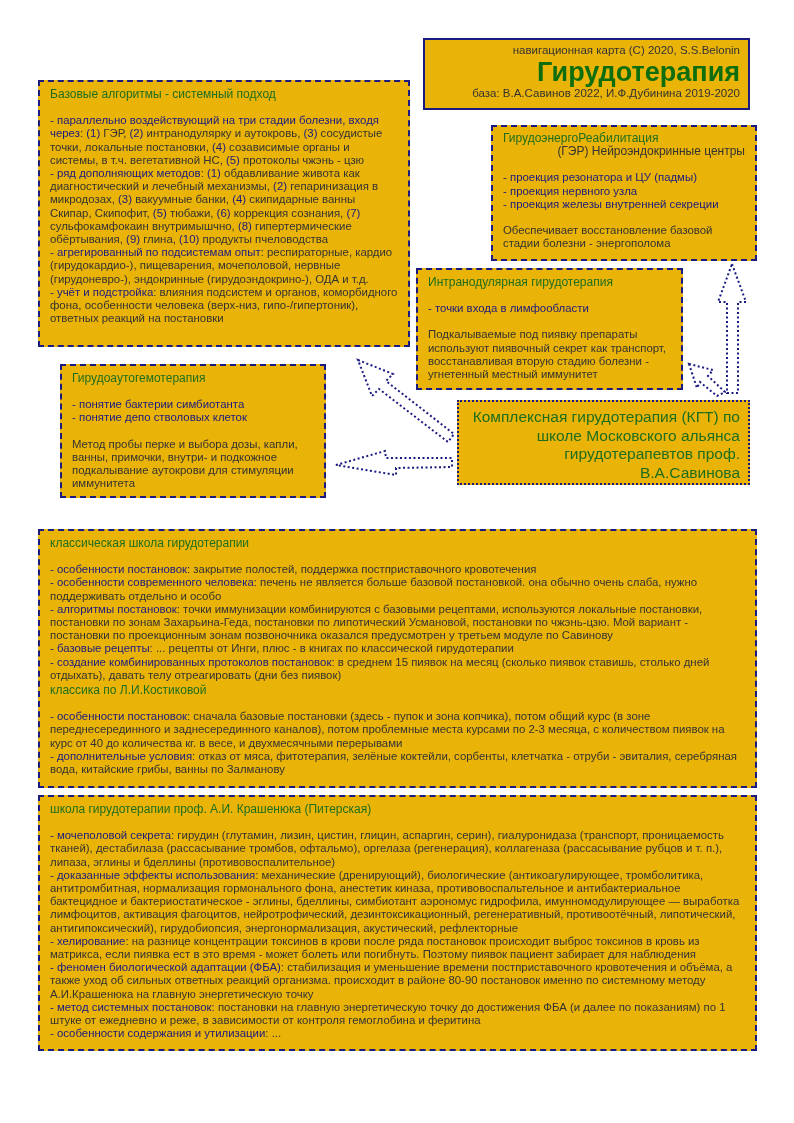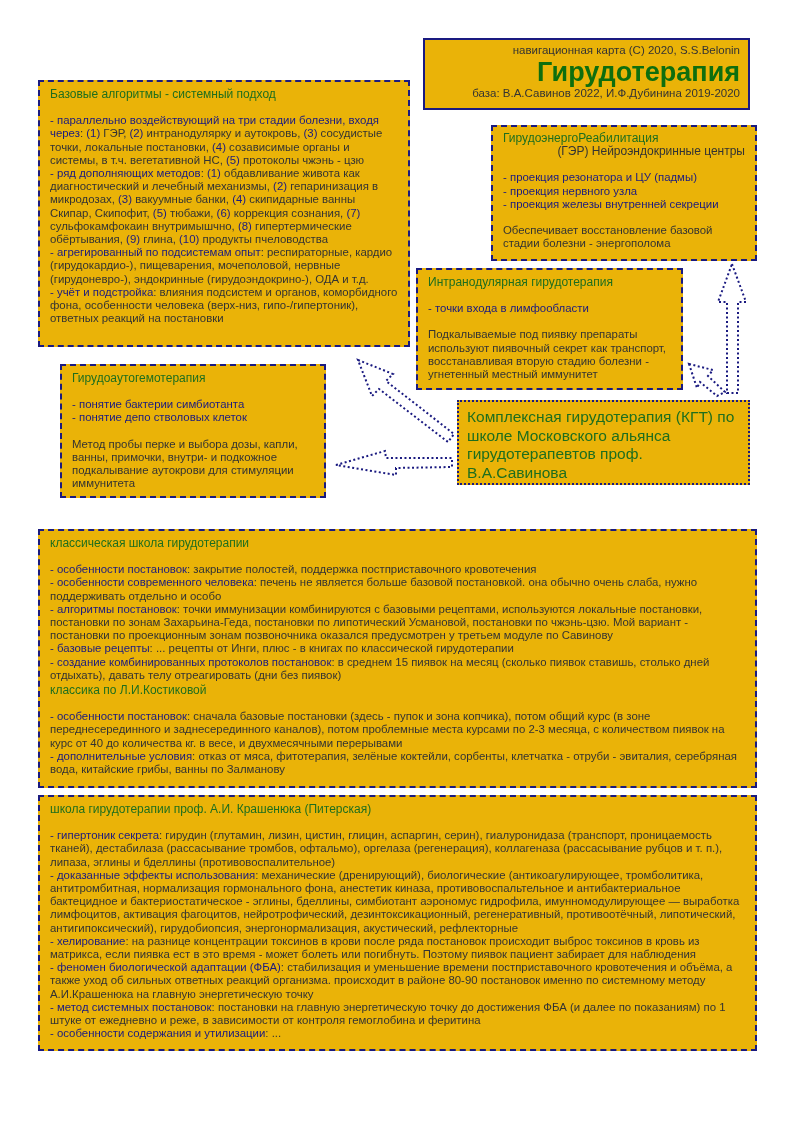--- a/index.html
+++ b/index.html
@@ -9,21 +9,21 @@
   .box.dotted { border:2px dotted #1a1a80; }
   .box.solid { border:2px solid #1a1a80; }
   .head { color:#1e6e1e; text-align:left; font-size:12px; }
   .sub { color:#333; text-align:right; font-size:12px; }
   .kw { color:#1a1a80; }
   .blue { color:#1a1a80; }
   p { margin:0; }
   .gap { height:13px; }
   .title-main { color:#0e6e0e; font-weight:bold; font-size:27px; line-height:30px; text-align:right; }
   .title-small { font-size:11.5px; text-align:right; color:#333; }
-  .center-green { color:#1e6e1e; text-align:left; font-size:15.5px; line-height:18.5px; }
+  .center-green { color:#1e6e1e; text-align:right; font-size:15.5px; line-height:18.5px; }
   svg.arrows { position:absolute; left:0; top:0; pointer-events:none; }
 </style>
 </head>
 <body>
 
 <div class="box solid" style="left:423px;top:38px;width:327px;height:72px;padding:4px 8px;">
   <p class="sub" style="font-size:11.5px;">навигационная карта (С) 2020, S.S.Belonin</p>
   <p class="title-main">Гирудотерапия</p>
   <p class="title-small">база: В.А.Савинов 2022, И.Ф.Дубинина 2019-2020</p>
 </div>
@@ -86,21 +86,21 @@
   <div id="classic-items2">
       <p><span class="kw">- особенности постановок</span><span>: сначала базовые постановки (здесь - пупок и зона копчика), потом общий курс (в зоне переднесерединного и заднесерединного каналов), потом проблемные места курсами по 2-3 месяца, с количеством пиявок на курс от 40 до количества кг. в весе, и двухмесячными перерывами</span></p>
       <p><span class="kw">- дополнительные условия</span><span>: отказ от мяса, фитотерапия, зелёные коктейли, сорбенты, клетчатка - отруби - эвиталия, серебряная вода, китайские грибы, ванны по Залманову</span></p>
     </div>
 </div>
 
 <div class="box" style="left:38px;top:795px;width:719px;height:256px;padding:6px 10px;">
   <p class="head">школа гирудотерапии проф. А.И. Крашенюка (Питерская)</p>
   <div class="gap"></div>
   <div id="krash-items">
-      <p><span class="kw">- гипертоник секрета</span><span>: гирудин (глутамин, лизин, цистин, глицин, аспаргин, серин), гиалуронидаза (транспорт, проницаемость тканей), дестабилаза (рассасывание тромбов, офтальмо), оргелаза (регенерация), коллагеназа (рассасывание рубцов и т. п.), липаза, эглины и бделлины (противовоспалительное)</span></p>
+      <p><span class="kw">- мочеполовой секрета</span><span>: гирудин (глутамин, лизин, цистин, глицин, аспаргин, серин), гиалуронидаза (транспорт, проницаемость тканей), дестабилаза (рассасывание тромбов, офтальмо), оргелаза (регенерация), коллагеназа (рассасывание рубцов и т. п.), липаза, эглины и бделлины (противовоспалительное)</span></p>
       <p><span class="kw">- доказанные эффекты использования</span><span>: механические (дренирующий), биологические (антикоагулирующее, тромболитика, антитромбитная, нормализация гормонального фона, анестетик киназа, противовоспальтельное и антибактериальное бактецидное и бактериостатическое - эглины, бделлины, симбиотант аэрономус гидрофила, имунномодулирующее — выработка лимфоцитов, активация фагоцитов, нейротрофический, дезинтоксикационный, регенеративный, противоотёчный, липотический, антигипоксический), гирудобиопсия, энергонормализация, акустический,  рефлекторные</span></p>
       <p><span class="kw">- хелирование</span><span>: на разнице концентрации токсинов в крови после ряда постановок происходит выброс токсинов в кровь из матрикса, если пиявка ест в это время - может болеть или погибнуть. Поэтому пиявок пациент забирает для наблюдения</span></p>
       <p><span class="kw">- феномен биологической адаптации (ФБА)</span><span>: стабилизация и уменьшение времени постприставочного кровотечения и объёма, а также уход об сильных ответных реакций организма. происходит в районе 80-90 постановок именно по системному методу А.И.Крашенюка на главную энергетическую точку</span></p>
       <p><span class="kw">- метод системных постановок</span><span>: постановки на главную энергетическую точку до достижения ФБА (и далее по показаниям) по 1 штуке от ежедневно и реже, в зависимости от контроля гемоглобина и феритина</span></p>
       <p><span class="kw">- особенности содержания и утилизации</span><span>: ...</span></p>
     </div>
 </div>
 
 <svg class="arrows" width="794" height="1123">
   <g fill="none" stroke="#1a1a80" stroke-width="2" stroke-dasharray="2,2.5">

